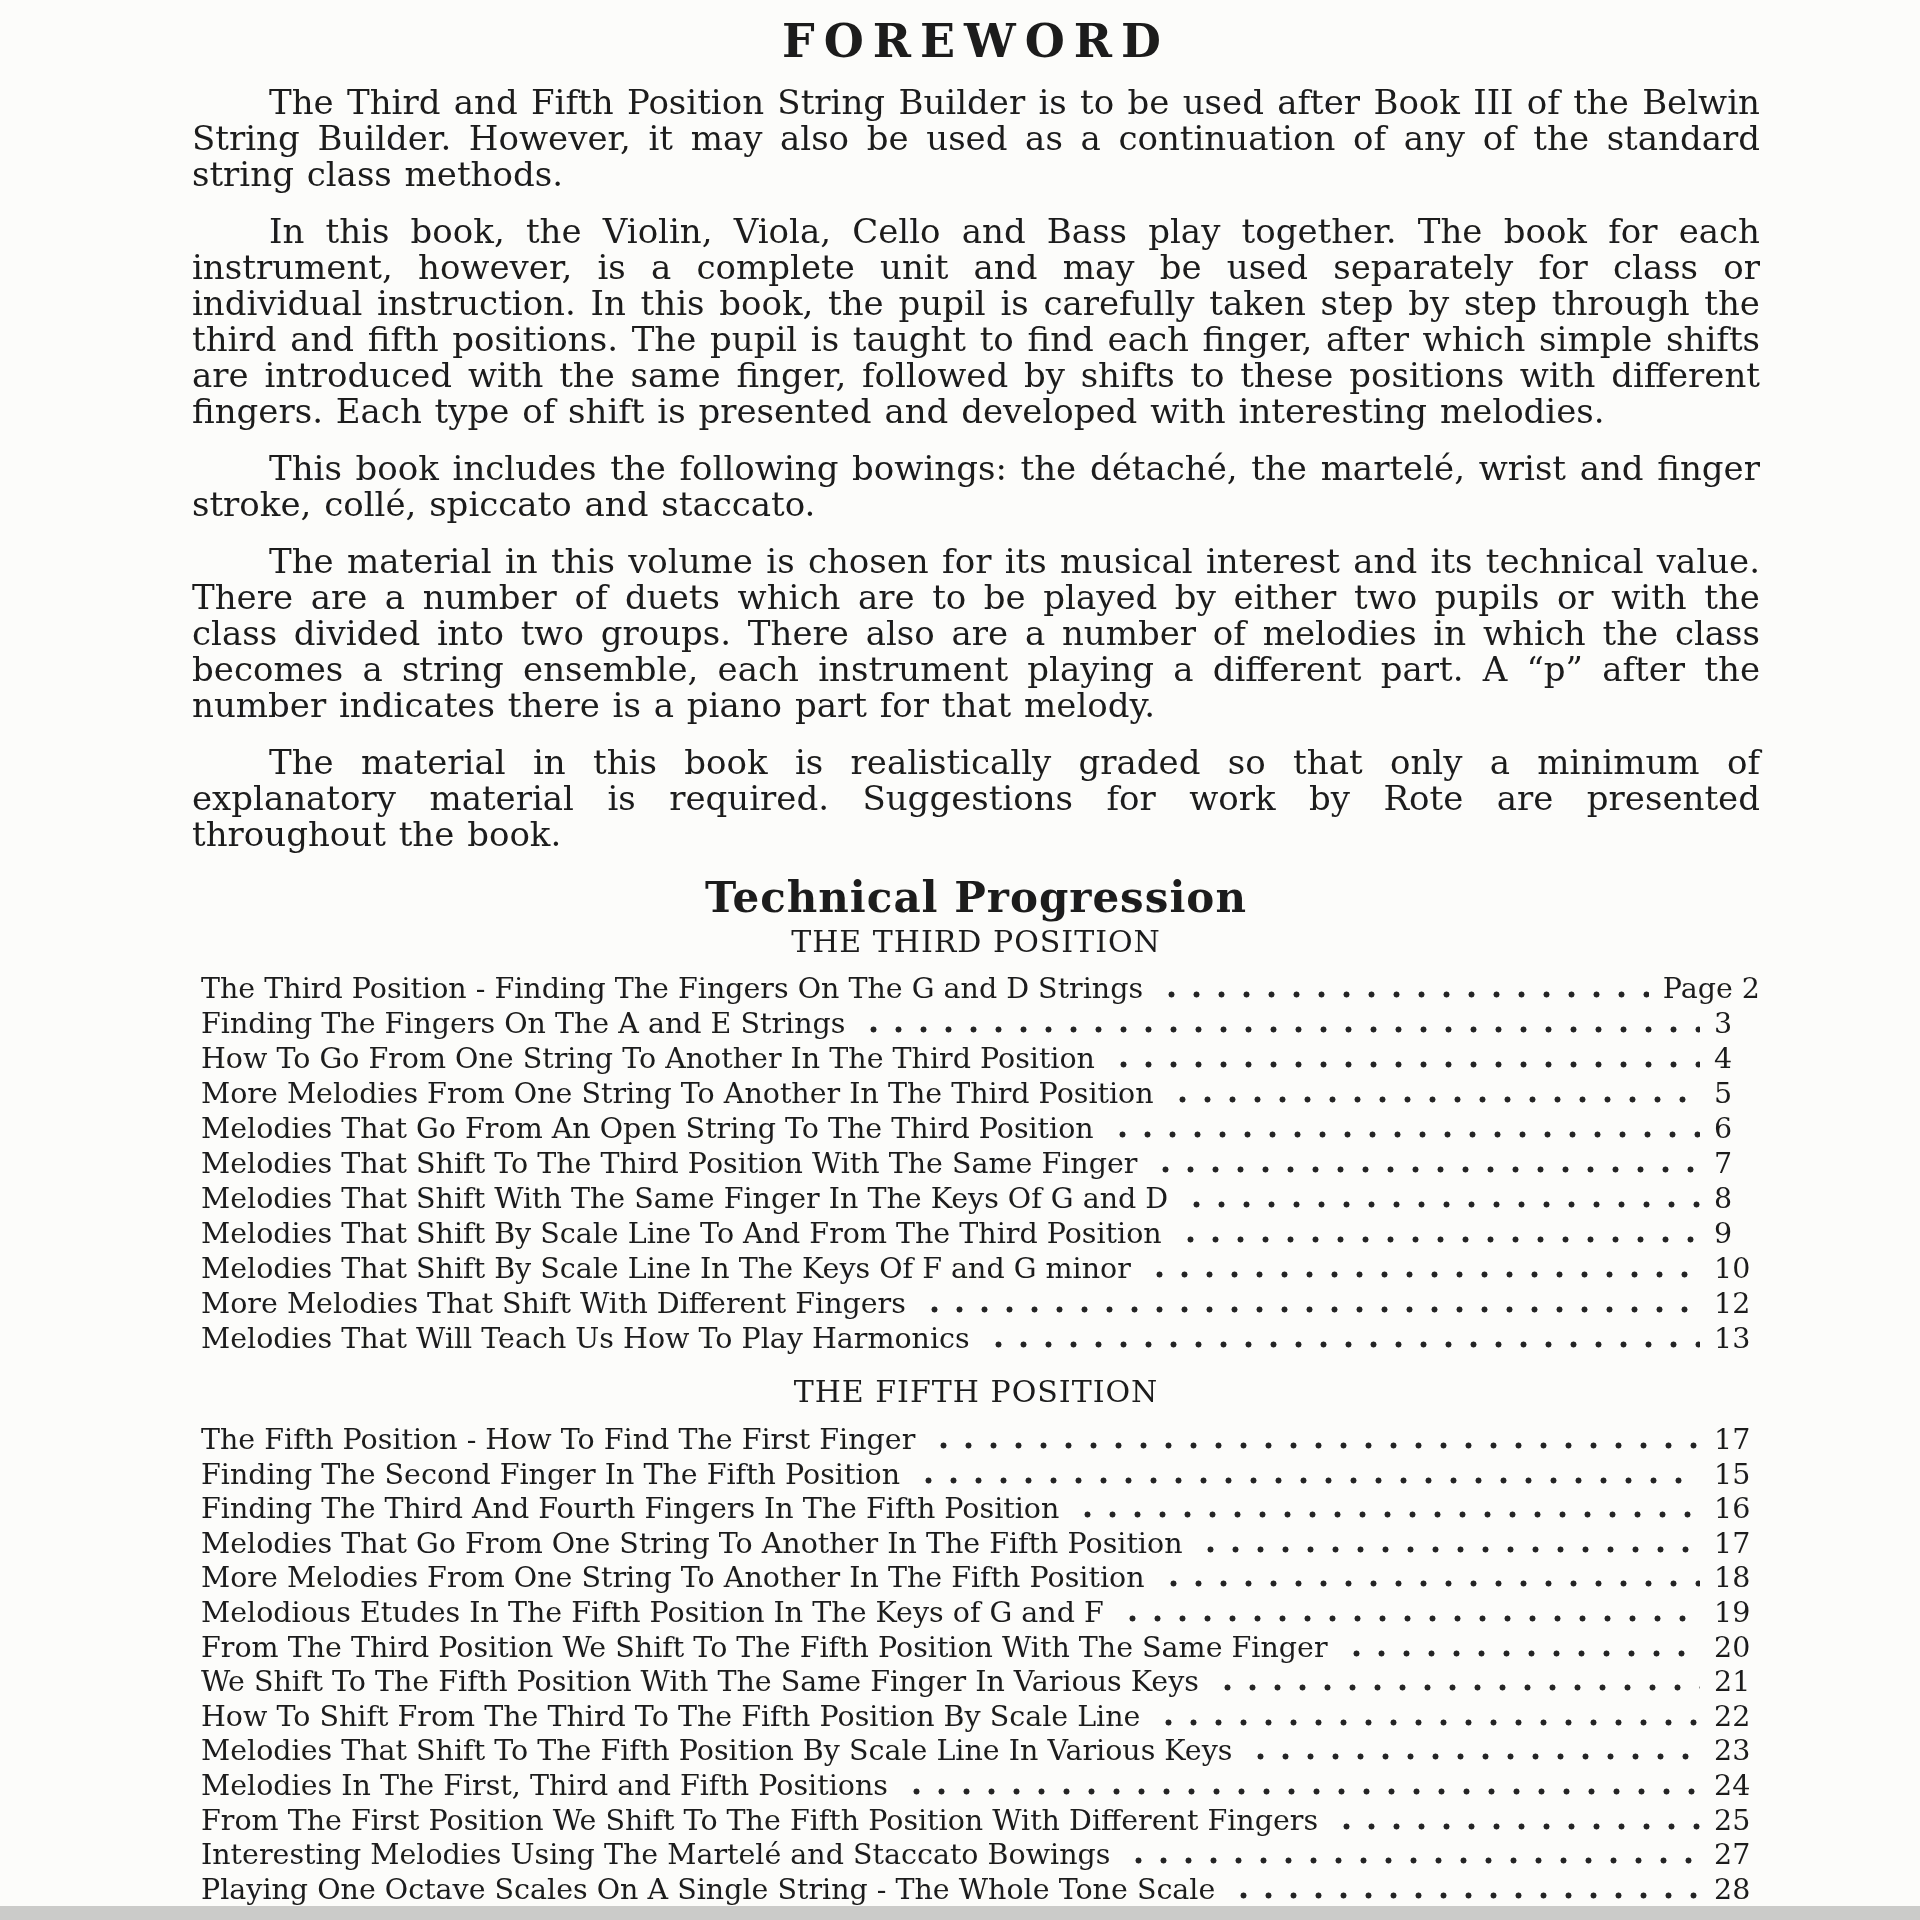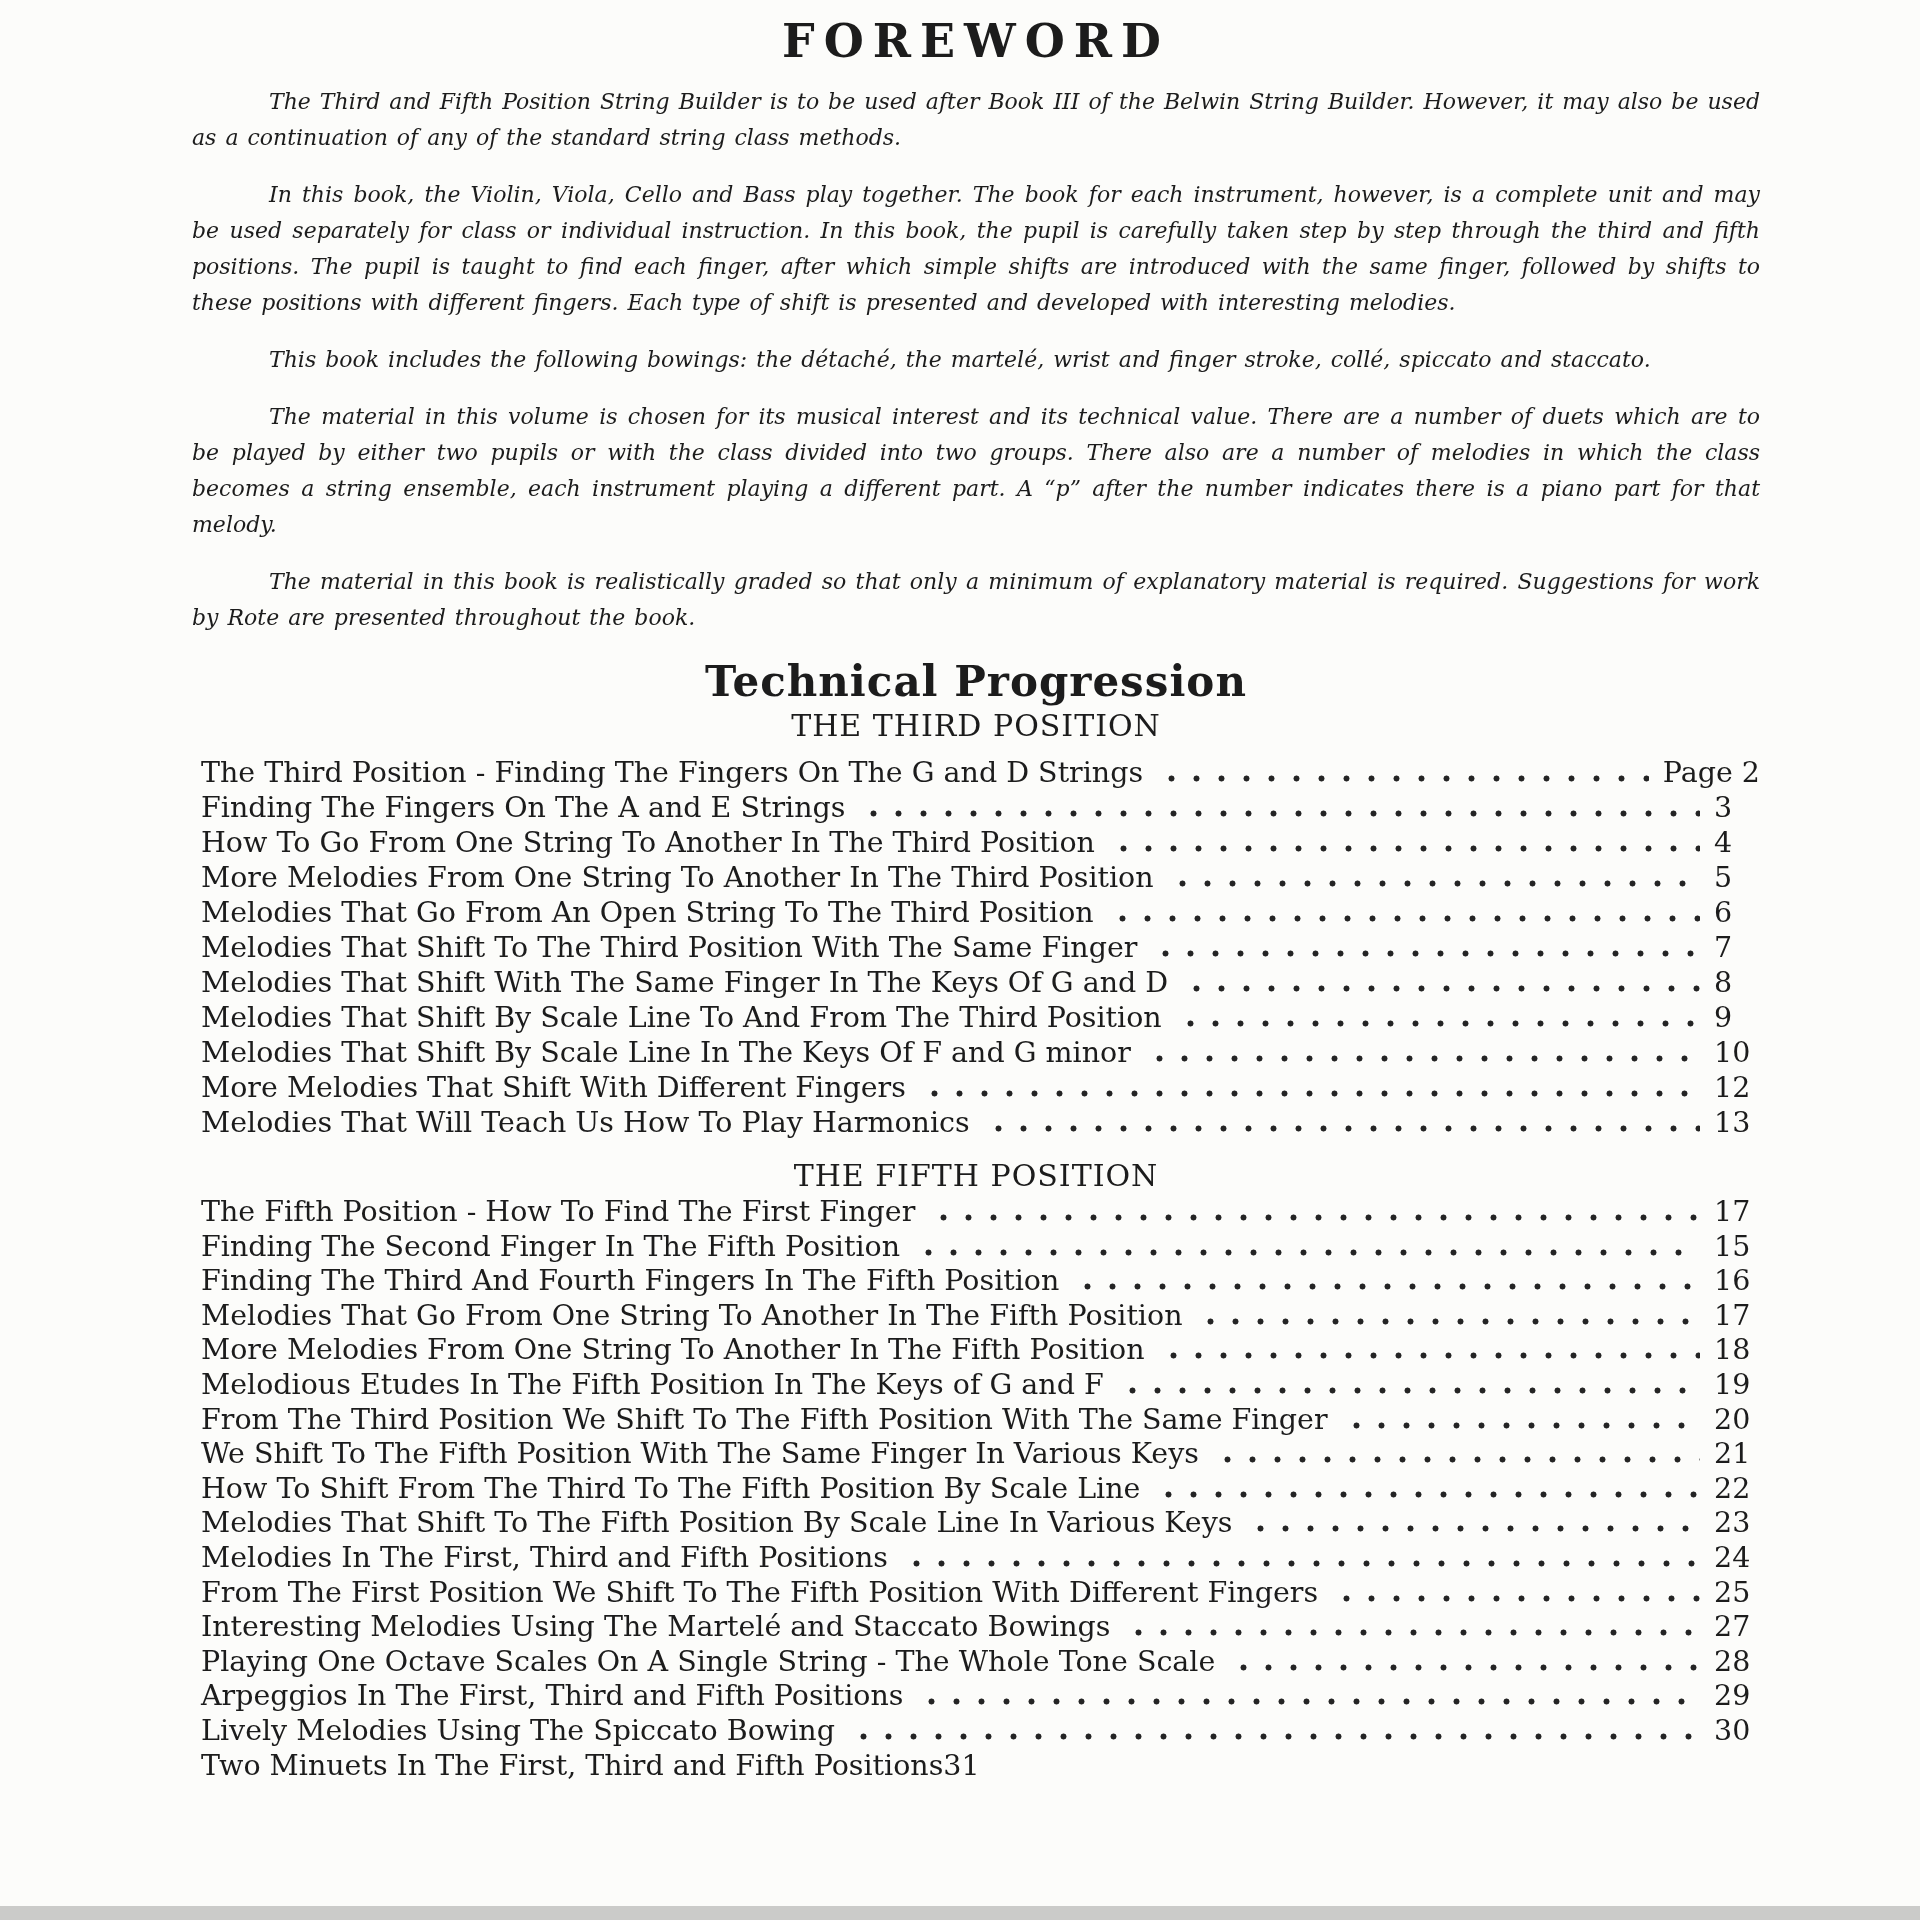--- a/index.html
+++ b/index.html
@@ -20,45 +20,44 @@
     padding:14px 176px 0 176px;
   }
   .title{
     text-align:center;
     font-size:46px;
     font-weight:bold;
     letter-spacing:9px;
     margin:0 0 16px 0;
   }
   p.para{
-    font-size:22px;
+    font-size:34px;
     line-height:36px;
     text-align:justify;
     text-indent:77px;
     margin:0 0 21px 0;
     word-spacing:2px;
-    font-style:italic;
   }
   .section-title{
     text-align:center;
     font-size:42px;
     font-weight:bold;
     margin:8px 0 2px 0;
     letter-spacing:1px;
   }
   .toc-heading{
     text-align:center;
     font-size:30px;
     font-weight:normal;
     letter-spacing:1px;
     margin:0 0 12px 0;
   }
   .toc-heading.fifth{
     margin-top:18px;
-    margin-bottom:2px;
+    margin-bottom:14px;
   }
   .toc{
     margin-left:9px;
     margin-right:0;
   }
   .toc-row{
     display:flex;
     align-items:baseline;
     font-size:28.5px;
     line-height:35px;

